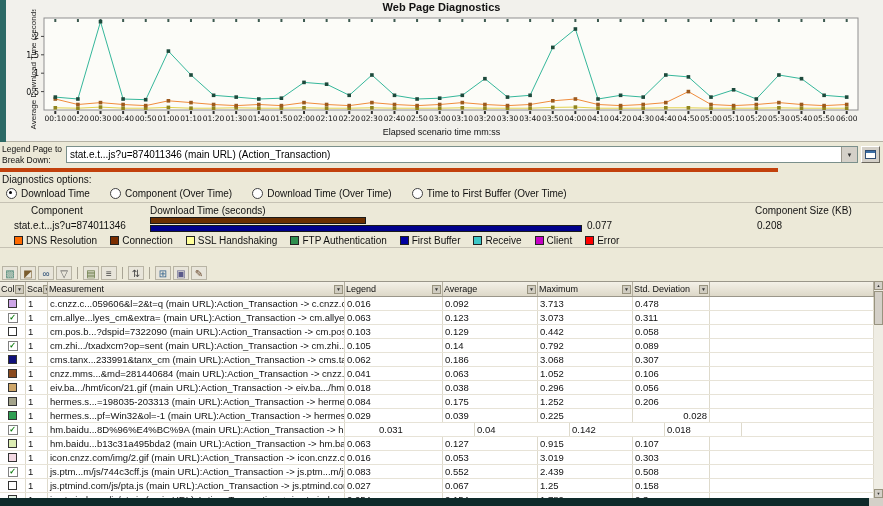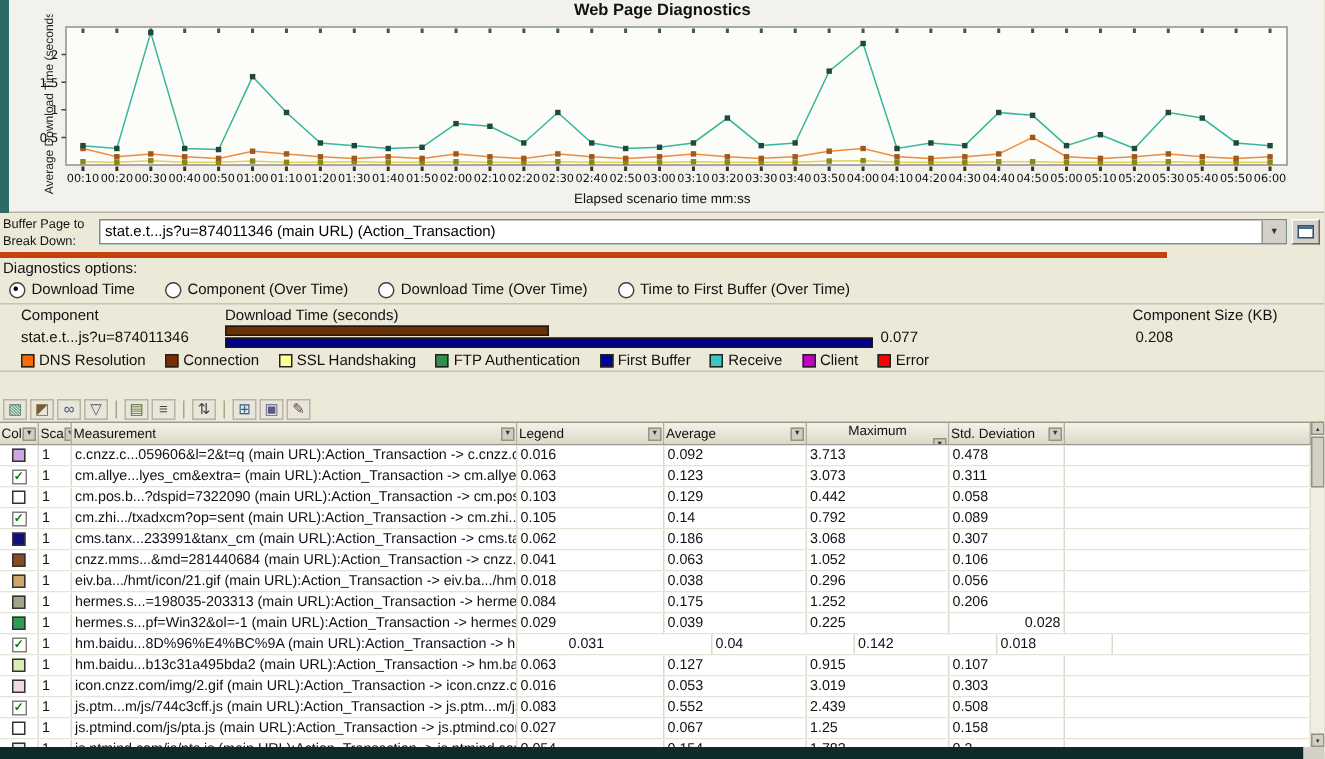--- a/index.html
+++ b/index.html
@@ -28,21 +28,21 @@
   .diag-row{position:absolute;top:168px;left:0;width:778px;height:34px;border-top:4px solid #c2410c;box-sizing:border-box;}
   .diag-label{position:absolute;left:2px;top:2px;font-size:10px;color:#111;}
   #radio-row{position:absolute;left:6px;top:16px;display:flex;gap:20px;align-items:center;}
   .radio-item{display:flex;align-items:center;font-size:10px;color:#111;}
   .radio{width:9px;height:9px;border:1px solid #404040;border-radius:50%;background:#fff;display:inline-block;position:relative;margin-right:4px;}
   .radio.sel::after{content:'';position:absolute;left:2px;top:2px;width:3px;height:3px;background:#000;border-radius:50%;}
 
   
   .breakdown{position:absolute;top:202px;left:0;width:883px;height:31px;border-top:1px solid #c6c2b4;box-sizing:border-box;}
   .bd-h{position:absolute;top:2px;font-size:10px;color:#111;}
-  #bd-h-comp{left:14px}#bd-h-time{left:150px}#bd-h-size{left:755px}
+  #bd-h-comp{left:31px}#bd-h-time{left:150px}#bd-h-size{left:755px}
   .bd-name{position:absolute;left:14px;top:17px;font-size:10px;color:#111;}
   .bd-bars{position:absolute;left:150px;top:14px;width:600px;height:16px;display:flex;flex-direction:column;gap:1px;}
   .bar-strip{height:7px;border:1px solid #1a1a1a;box-sizing:border-box;}
   .bd-time{position:absolute;top:17px;font-size:10px;color:#111;}
   .bd-size{position:absolute;left:757px;top:17px;font-size:10px;color:#111;}
 
   
   .phase-legend{position:absolute;top:233px;left:0;width:883px;height:15px;display:flex;align-items:center;padding-left:14px;gap:13px;box-sizing:border-box;border-bottom:1px solid #c6c2b4;}
   .pl-item{display:flex;align-items:center;font-size:10px;color:#111;}
   .pl-chip{width:9px;height:9px;border:1px solid #222;margin-right:3px;box-sizing:border-box;}
@@ -319,21 +319,21 @@
           <rect x="777.1" y="59.2" width="3.6" height="3.6" fill="#1d4a3c"></rect>
           <rect x="799.7" y="62.9" width="3.6" height="3.6" fill="#1d4a3c"></rect>
           <rect x="822.3" y="79.5" width="3.6" height="3.6" fill="#1d4a3c"></rect>
           <rect x="844.9" y="81.3" width="3.6" height="3.6" fill="#1d4a3c"></rect>
         </g>
       </svg>
     <div class="x-axis-title">Elapsed scenario time mm:ss</div>
   </div>
 
   <div class="selector-row">
-    <div class="selector-label">Buffer Page to Break Down:</div>
+    <div class="selector-label">Legend Page to Break Down:</div>
     <div class="combo">
       <span class="combo-text">stat.e.t...js?u=874011346 (main URL) (Action_Transaction)</span>
       <span class="combo-btn">▼</span>
     </div>
     <button class="mini-btn">
       <span class="grid-ico"></span>
     </button>
   </div>
 
   <div class="diag-row">
@@ -438,21 +438,21 @@
           <span class="hdr-arrow">▼</span>
         </div>
         <div class="lt-hcell" style="width: 98px;">
           <span>Legend</span>
           <span class="hdr-arrow">▼</span>
         </div>
         <div class="lt-hcell" style="width: 95px;">
           <span>Average</span>
           <span class="hdr-arrow">▼</span>
         </div>
-        <div class="lt-hcell" style="width: 95px; flex-direction: column;">
+        <div class="lt-hcell" style="width: 95px;">
           <span>Maximum</span>
           <span class="hdr-arrow">▼</span>
         </div>
         <div class="lt-hcell" style="width: 77px; justify-content: flex-end;">
           <span>Std. Deviation</span>
           <span class="hdr-arrow">▼</span>
         </div>
         <div class="lt-hcell" style="flex: 1 1 0%;"></div>
       </div>
       <div class="lt-row">

